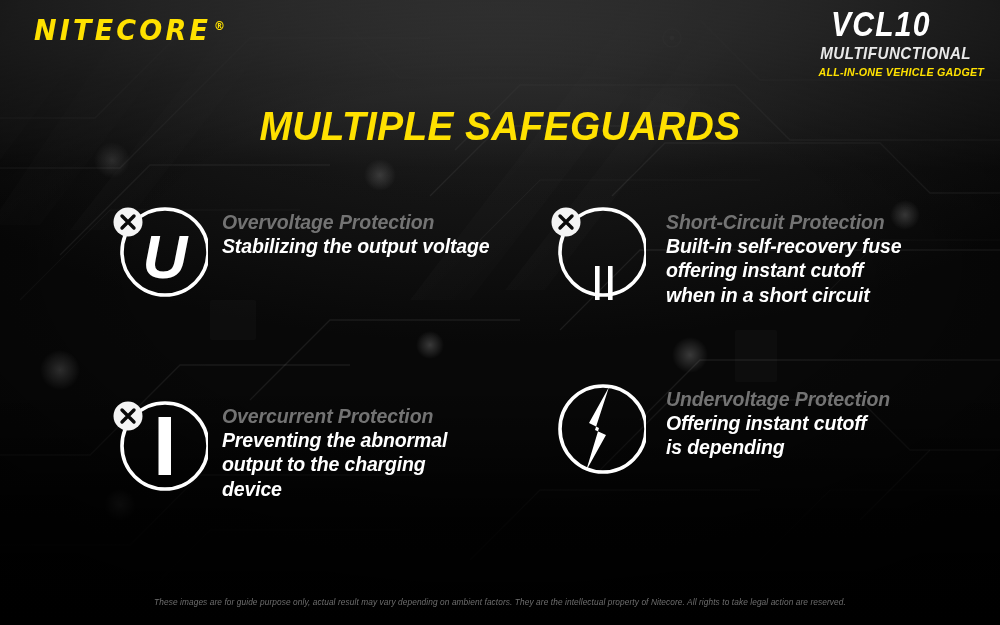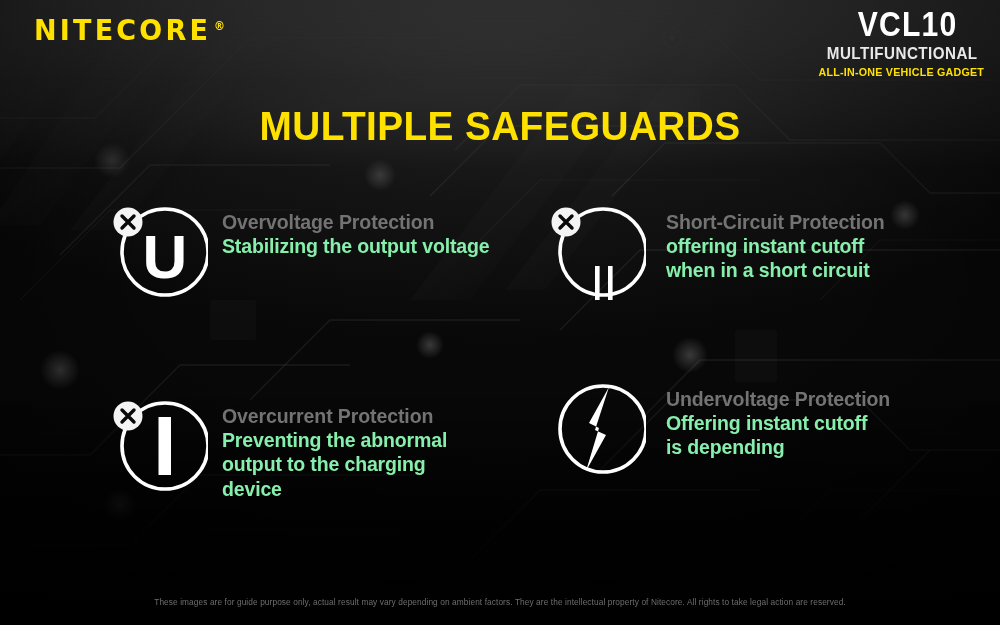--- a/index.html
+++ b/index.html
@@ -7,20 +7,21 @@
     padding: 0;
     background: #000;
   }
   #stage {
     position: relative;
     width: 1000px;
     height: 625px;
     overflow: hidden;
     background: #050505;
     font-family: "Liberation Sans", sans-serif;
+    font-style: italic;
     -webkit-font-smoothing: antialiased;
   }
 
   
   .bg-base {
     position: absolute;
     inset: 0;
     background:
       radial-gradient(ellipse 70% 55% at 50% 0%, #3a3a3a 0%, #262626 28%, #141414 58%, #080808 100%),
       #070707;
@@ -65,21 +66,21 @@
     font-size: 11px;
     vertical-align: super;
     letter-spacing: 0;
     margin-left: 3px;
   }
 
   .product-block {
     position: absolute;
     right: 16px;
     top: 6px;
-    text-align: center;
+    text-align: left;
   }
   .product-model {
     color: #ffffff;
     font-size: 35px;
     font-weight: bold;
     letter-spacing: 1.4px;
     line-height: 1.02;
     transform: scaleX(0.86);
     transform-origin: right center;
     font-family: "Liberation Sans", sans-serif;
@@ -146,21 +147,21 @@
 
   .feature-title {
     color: #737373;
     font-size: 19.5px;
     font-weight: bold;
     line-height: 1.12;
     letter-spacing: -0.1px;
     white-space: nowrap;
   }
   .feature-desc {
-    color: #86efac;
+    color: #ffffff;
     font-size: 19.5px;
     font-weight: bold;
     line-height: 1.2;
     letter-spacing: -0.15px;
     margin-top: 1px;
     white-space: nowrap;
   }
 
   
   .disclaimer {
@@ -289,20 +290,21 @@
         <rect x="49" y="62" width="4.6" height="34" fill="#ffffff"></rect>
         <rect x="62" y="62" width="4.6" height="34" fill="#ffffff"></rect>
         <g>
           <circle cx="20" cy="18" r="14.5" fill="#f4f4f4"></circle>
           <path d="M14 12 L26 24 M26 12 L14 24" stroke="#0a0a0a" stroke-width="3.4" stroke-linecap="round"></path>
         </g>
       </svg>
     </div>
     <div class="feature-text">
       <div class="feature-title">Short-Circuit Protection</div>
+      <div class="feature-desc">Built-in self-recovery fuse</div>
       <div class="feature-desc">offering instant cutoff</div>
       <div class="feature-desc">when in a short circuit</div>
     </div>
   </div>
 
   <div class="feature f2">
     <div class="icon-wrap">
       <svg width="100" height="100" viewBox="0 0 100 100">
         <circle cx="57" cy="48" r="43" fill="none" stroke="#ffffff" stroke-width="3.6"></circle>
         <rect x="50.5" y="19" width="12.5" height="58" fill="#ffffff"></rect>

